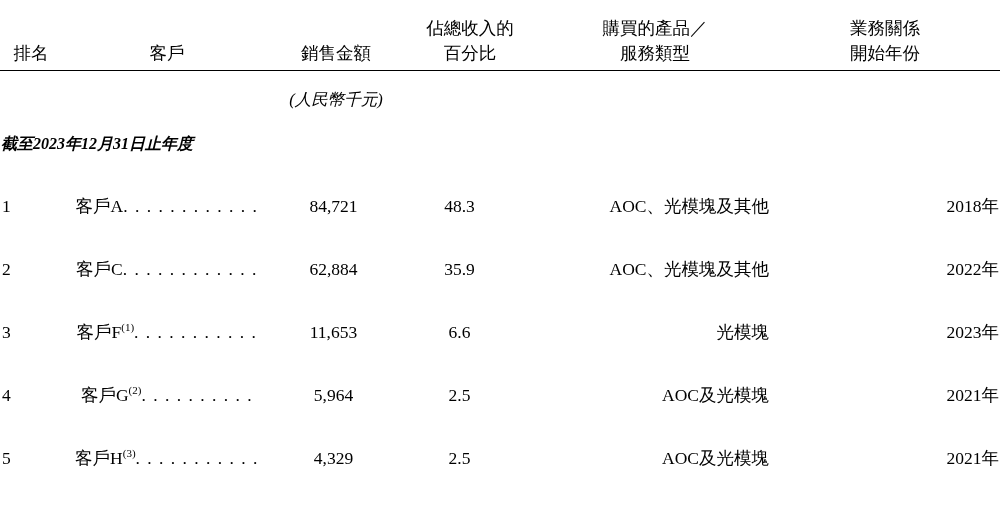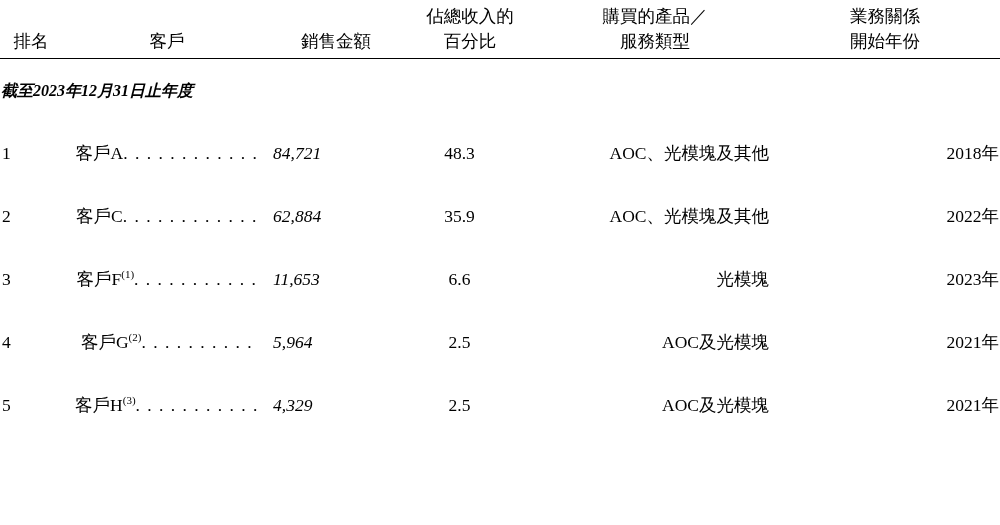--- a/index.html
+++ b/index.html
@@ -29,21 +29,21 @@
   col.c-cust   { width: 210px; }
   col.c-amount { width: 128px; }
   col.c-pct    { width: 140px; }
   col.c-prod   { width: 230px; }
   col.c-year   { width: 230px; }
 
   .hdr td {
     vertical-align: bottom;
     font-size: 17.5px;
     line-height: 1.45;
-    padding: 4px 0 3px 0;
+    padding: 16px 0 3px 0;
   }
   .hdr .hline {
     text-align: center;
   }
   .hdr-rule td {
     padding: 0;
     height: 1px;
   }
   .rule {
     border-bottom: 1.2px solid #000;
@@ -65,21 +65,21 @@
     padding-top: 22px;
     white-space: nowrap;
   }
   .data-row td {
     font-size: 17.5px;
     padding-top: 38px;
     vertical-align: baseline;
   }
   .data-row td.rank { text-align: left; padding-left: 2px; }
   .data-row td.cust { text-align: center; white-space: nowrap; }
-  .data-row td.amount { text-align: left; padding-right: 6px; font-style: italic; }
+  .data-row td.amount { text-align: center; padding-right: 6px; }
   .data-row td.pct { text-align: center; padding-right: 22px; }
   .data-row td.prod { text-align: right; padding-left: 8px; white-space: nowrap; }
   .data-row td.year { text-align: right; padding-left: 14px; white-space: nowrap; }
 
   .leader {
     letter-spacing: 1.5px;
   }
   sup {
     font-size: 11px;
     vertical-align: super;
@@ -133,20 +133,28 @@
             <div class="rule"></div>
           </td>
         <td>
             <div class="rule"></div>
           </td>
         <td>
             <div class="rule"></div>
           </td>
       </tr>
 
+      <tr class="unit-row">
+        <td></td>
+        <td></td>
+        <td>(人民幣千元)</td>
+        <td></td>
+        <td></td>
+        <td></td>
+      </tr>
 
       <tr class="period-row">
         <td colspan="6">截至2023年12月31日止年度</td>
       </tr>
 
       <tr class="data-row">
         <td class="rank">1</td>
         <td class="cust"><span>客戶A</span><span class="leader">. . . . . . . . . . . .</span></td>
         <td class="amount">84,721</td>
         <td class="pct">48.3</td>

